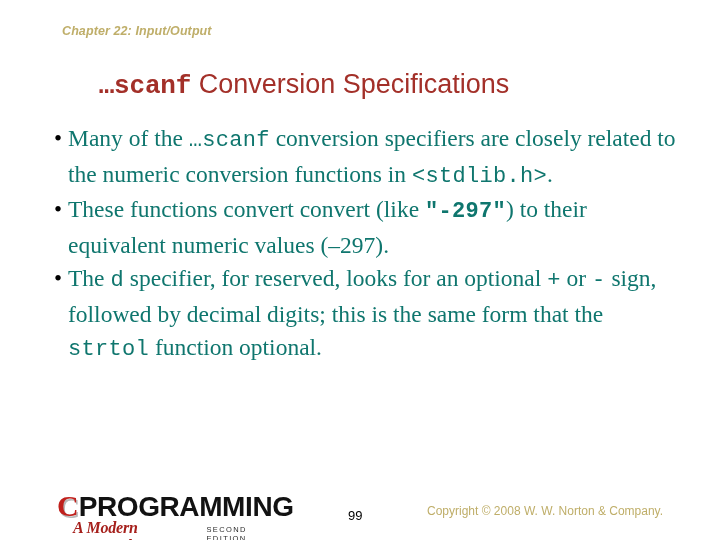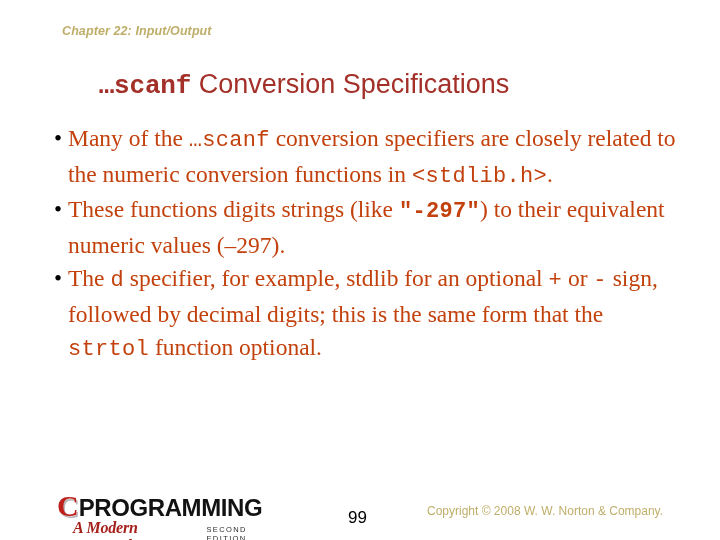--- a/index.html
+++ b/index.html
@@ -78,21 +78,21 @@
     line-height: 33.5px;
     color: #000000;
     font-family: "Liberation Serif", serif;
     box-sizing: border-box;
   }
   .bullet-text {
     flex: 1 1 auto;
     font-family: "Liberation Serif", serif;
     font-size: 23.5px;
     line-height: 33.5px;
-    color: #c2410c;
+    color: #0f766e;
   }
   .bullet-text .mono {
     font-family: "Liberation Mono", "DejaVu Sans Mono", monospace;
     font-size: 22px;
     letter-spacing: 0.3px;
   }
   .bullet-text .mono-b {
     font-family: "Liberation Mono", "DejaVu Sans Mono", monospace;
     font-size: 22px;
     font-weight: bold;
@@ -124,21 +124,21 @@
     font-weight: bold;
     font-size: 30px;
     line-height: 23px;
     color: #c0201c;
     letter-spacing: -1px;
     text-shadow: 1.5px 1.5px 0 #b9b9b9;
   }
   .logo-prog {
     font-family: "Liberation Sans", sans-serif;
     font-weight: bold;
-    font-size: 24px;
+    font-size: 28px;
     line-height: 23px;
     color: #121212;
     letter-spacing: -0.4px;
     margin-left: 1px;
   }
   .logo-line2 {
     display: flex;
     align-items: baseline;
     margin-top: 2px;
     padding-left: 16px;
@@ -159,21 +159,21 @@
     margin-left: 8px;
     position: relative;
     top: -1px;
   }
 
   .page-number {
     position: absolute;
     left: 348px;
     top: 20px;
     font-family: "Liberation Sans", sans-serif;
-    font-size: 17px;
+    font-size: 13px;
     color: #000000;
   }
   .copyright {
     position: absolute;
     left: 427px;
     top: 17px;
     font-family: Liberation Sans, sans-serif;
     font-size: 12px;
     line-height: 13px;
     color: #bfae69;
@@ -193,26 +193,26 @@
 
   <div class="body-area">
 
     <div class="bullet-row">
       <div class="bullet-marker">•</div>
       <div class="bullet-text"><span>Many of the </span><span class="mono">…scanf</span><span> conversion specifiers are closely related to the numeric conversion functions in </span><span class="mono">&lt;stdlib.h&gt;</span><span>.</span></div>
     </div>
 
     <div class="bullet-row">
       <div class="bullet-marker">•</div>
-      <div class="bullet-text"><span>These functions digits strings (like </span><span class="mono-b">"-297"</span><span>) to their equivalent numeric values (–297).</span></div>
+      <div class="bullet-text"><span>These functions convert convert (like </span><span class="mono-b">"-297"</span><span>) to their equivalent numeric values (–297).</span></div>
     </div>
 
     <div class="bullet-row">
       <div class="bullet-marker">•</div>
-      <div class="bullet-text"><span>The </span><span class="mono">d</span><span> specifier, for example, stdlib for an optional </span><span class="mono">+</span><span> or </span><span class="mono">-</span><span> sign, followed by decimal digits; this is the same form that the </span><span class="mono">strtol</span><span> function optional.</span></div>
+      <div class="bullet-text"><span>The </span><span class="mono">d</span><span> specifier, for reserved, looks for an optional </span><span class="mono">+</span><span> or </span><span class="mono">-</span><span> sign, followed by decimal digits; this is the same form that the </span><span class="mono">strtol</span><span> function optional.</span></div>
     </div>
 
   </div>
 
   <div class="footer">
 
     <div class="logo">
       <div class="logo-line1">
         <span class="logo-c">C</span>
         <span class="logo-prog">PROGRAMMING</span>

